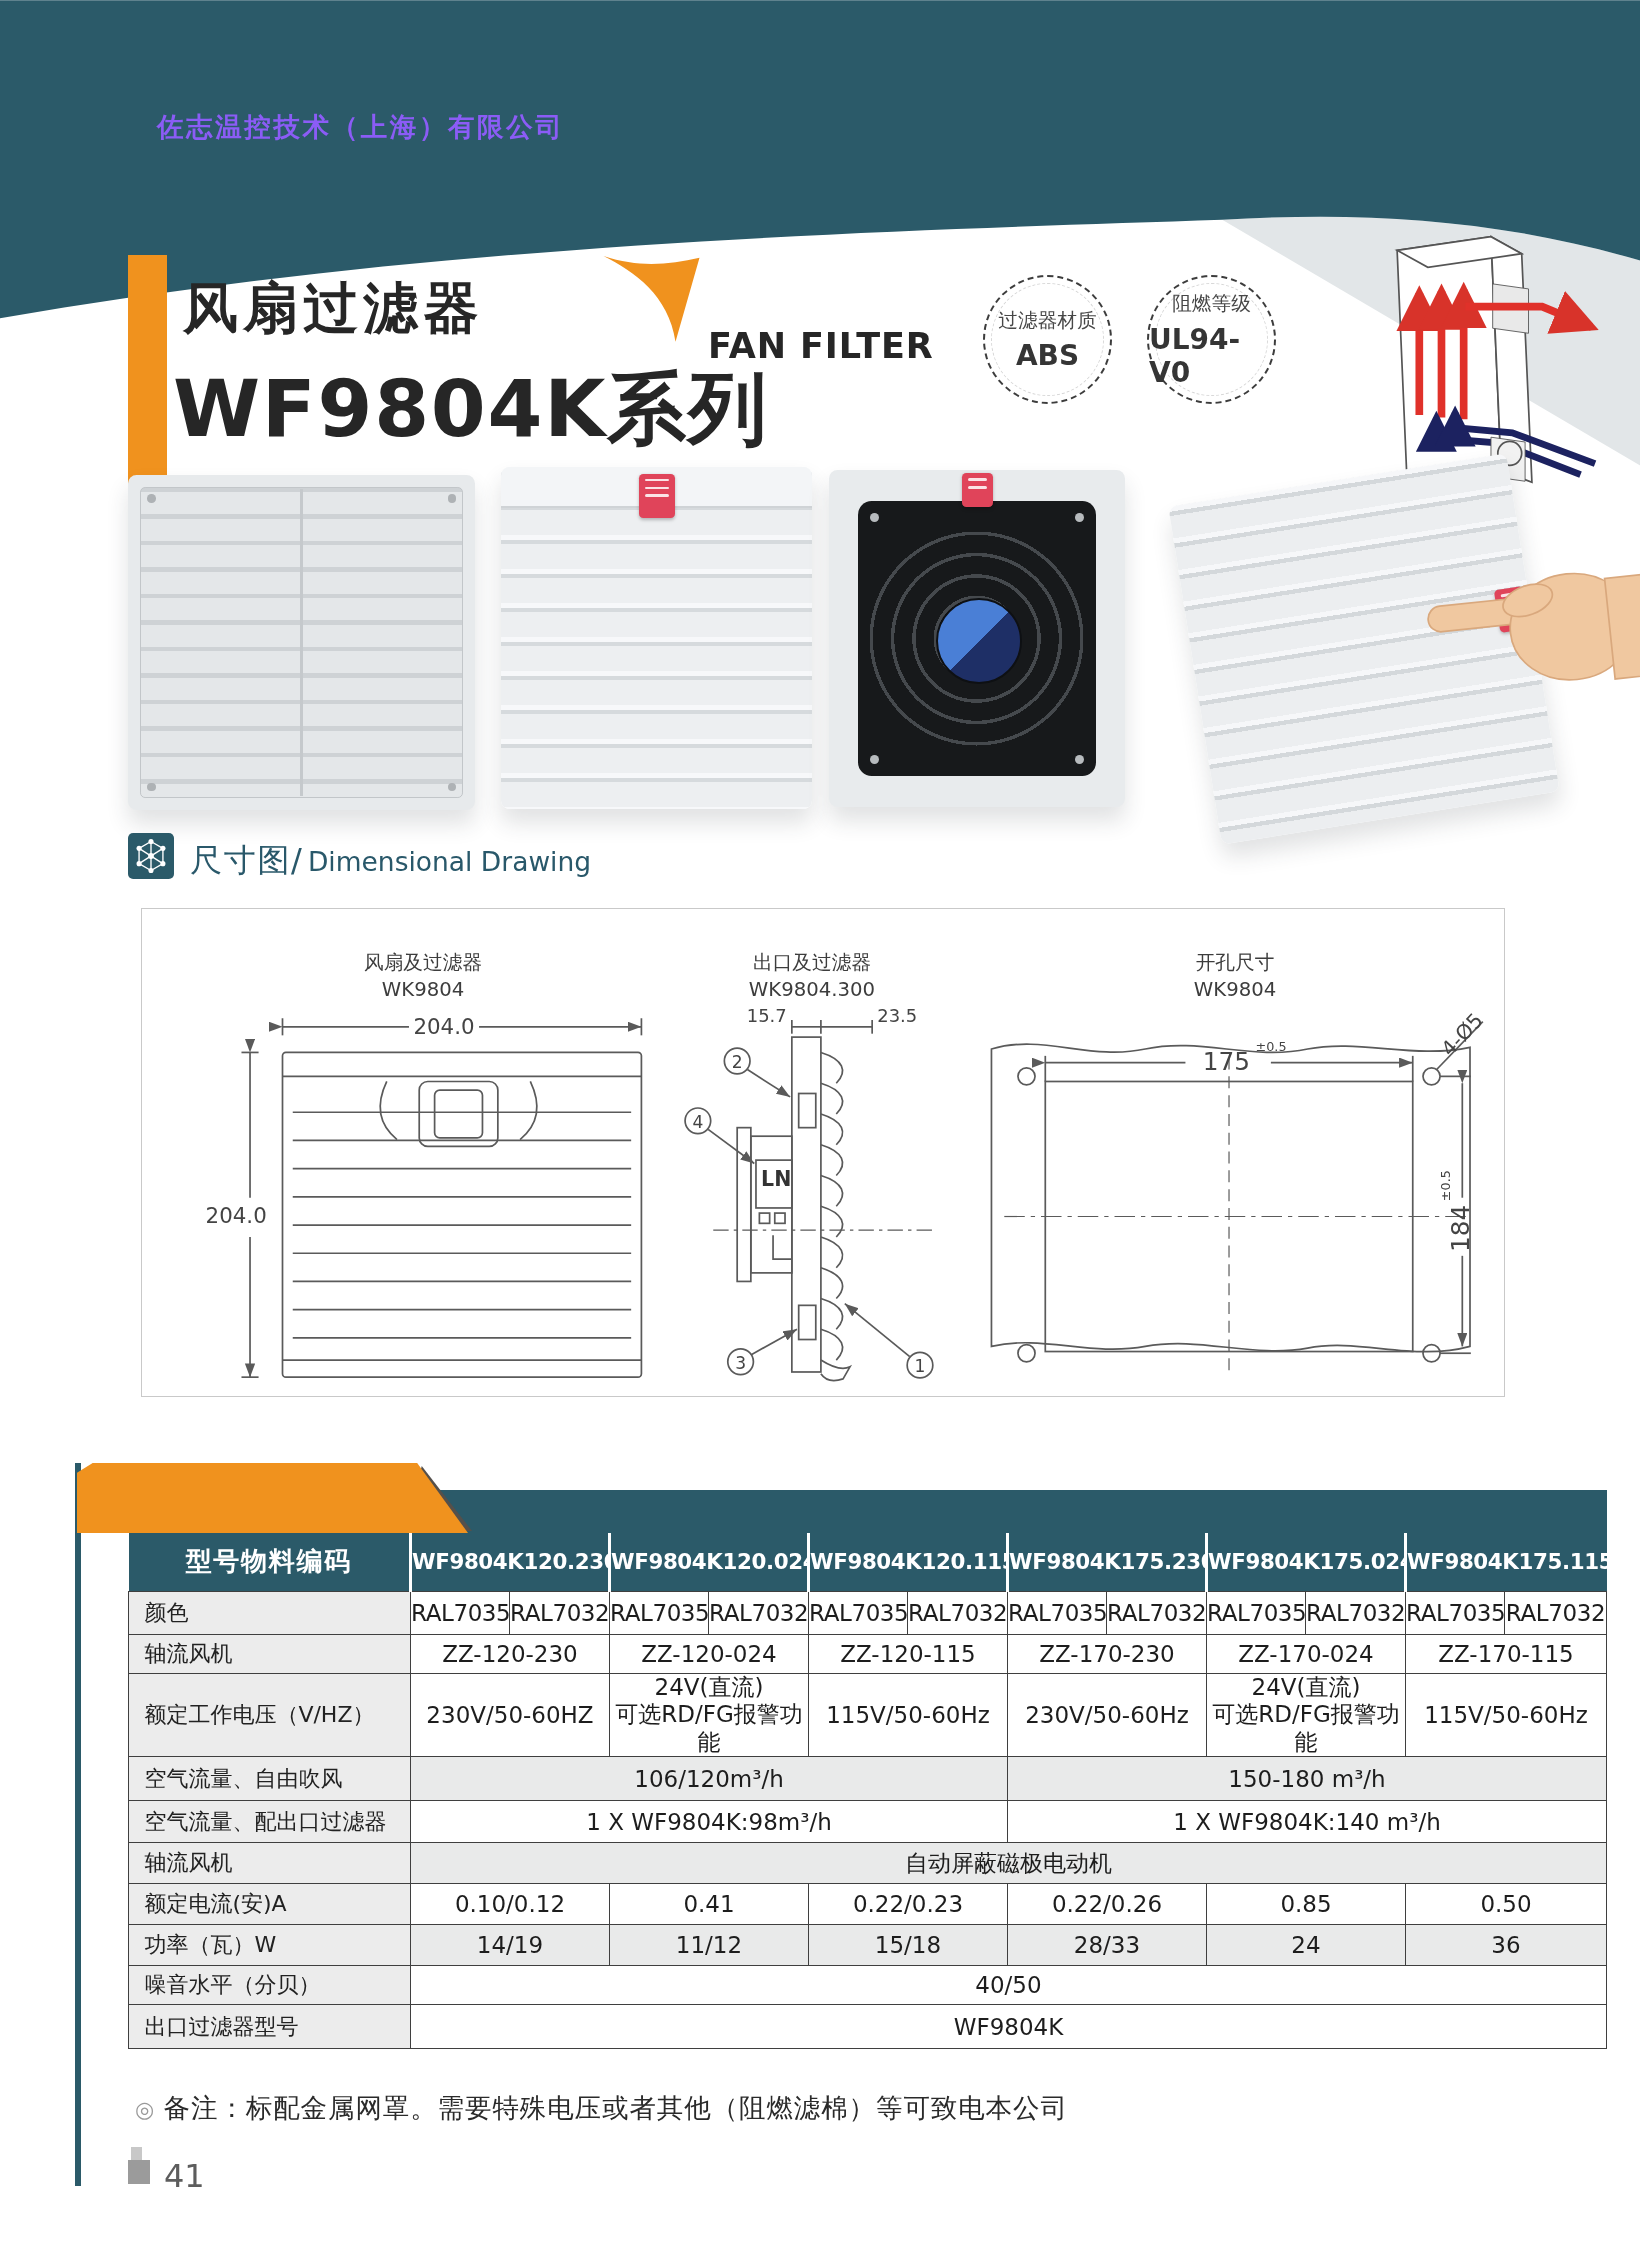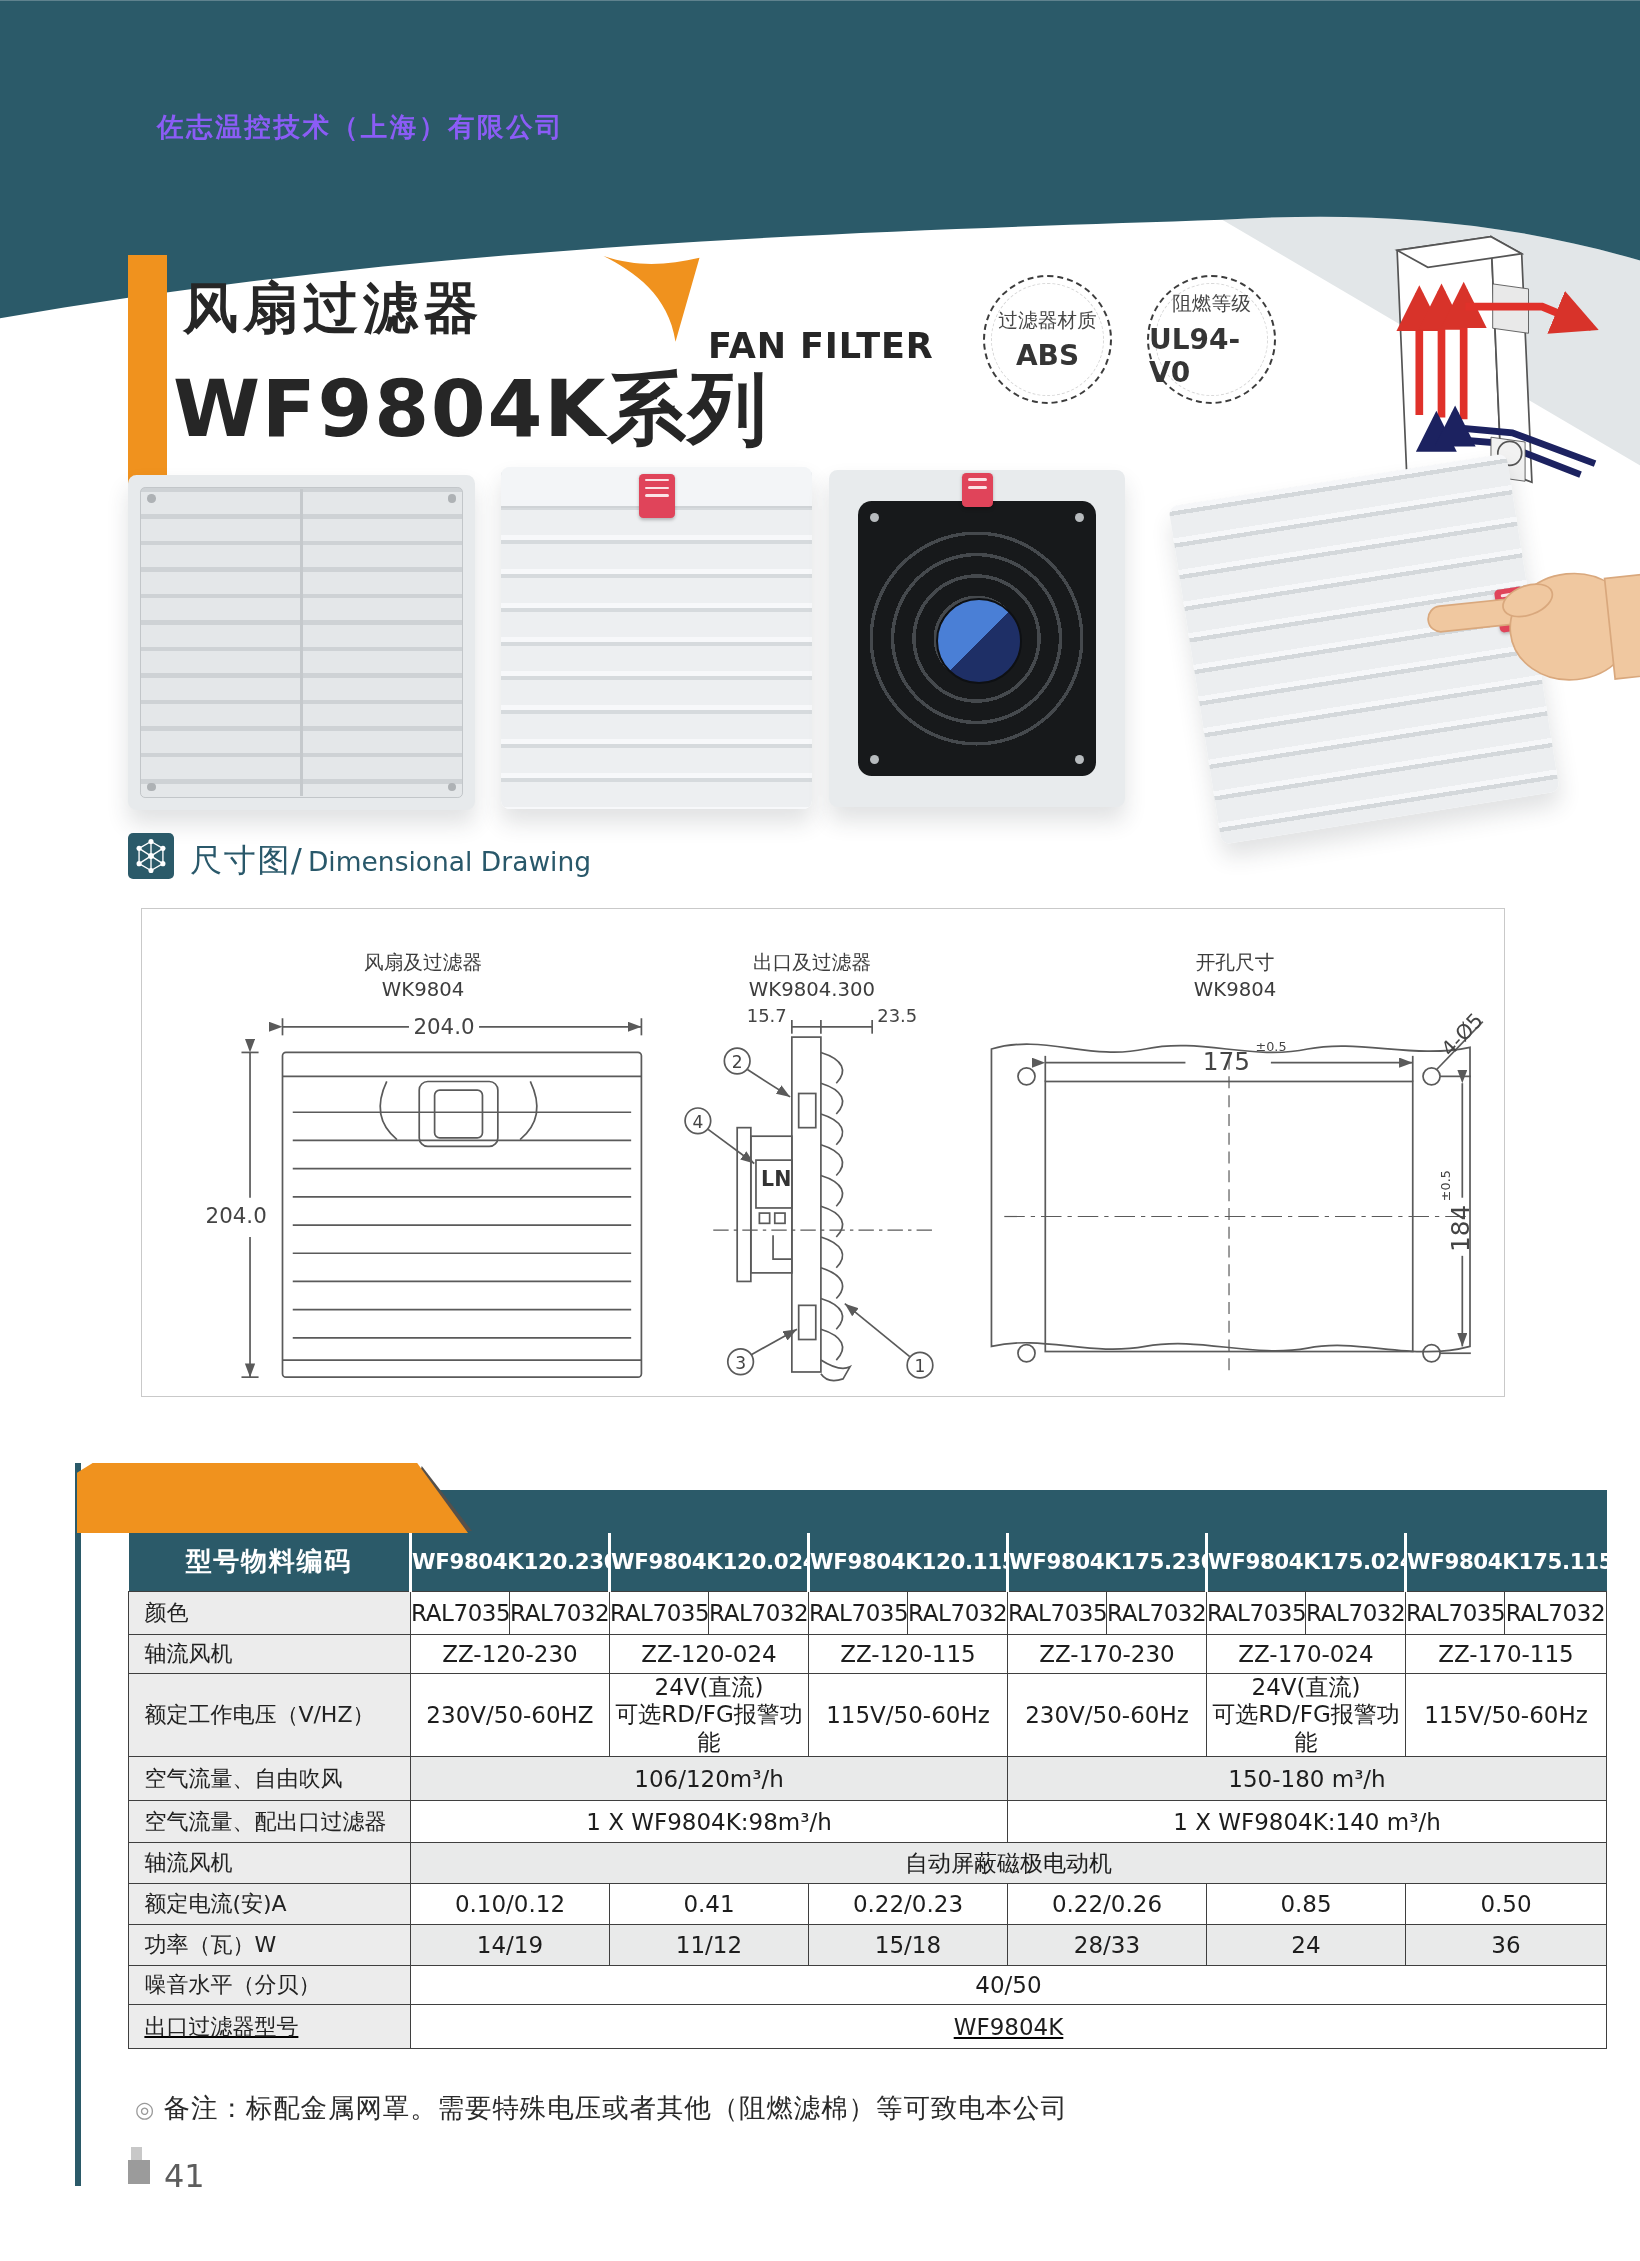--- a/index.html
+++ b/index.html
@@ -402,21 +402,21 @@
     <td colspan="2">11/12</td>
     <td colspan="2">15/18</td>
     <td colspan="2">28/33</td>
     <td colspan="2">24</td>
     <td colspan="2">36</td>
   </tr>
   <tr style="height:39px;">
     <td class="lbl">噪音水平（分贝）</td>
     <td colspan="12">40/50</td>
   </tr>
-  <tr style="height:44px;text-decoration:underline;">
+  <tr style="height:44px;">
     <td class="lbl">出口过滤器型号</td>
     <td colspan="12">WF9804K</td>
   </tr>
 </tbody>
   </table>
 
 <div class="abs note-line" style="left:135px;top:2090px;">
   <span class="ring">◎</span><span>备注：标配金属网罩。需要特殊电压或者其他（阻燃滤棉）等可致电本公司</span>
 </div>
 <div class="abs" style="left:131px;top:2147px;width:11px;height:13px;background:#c8c8c8;"></div>

